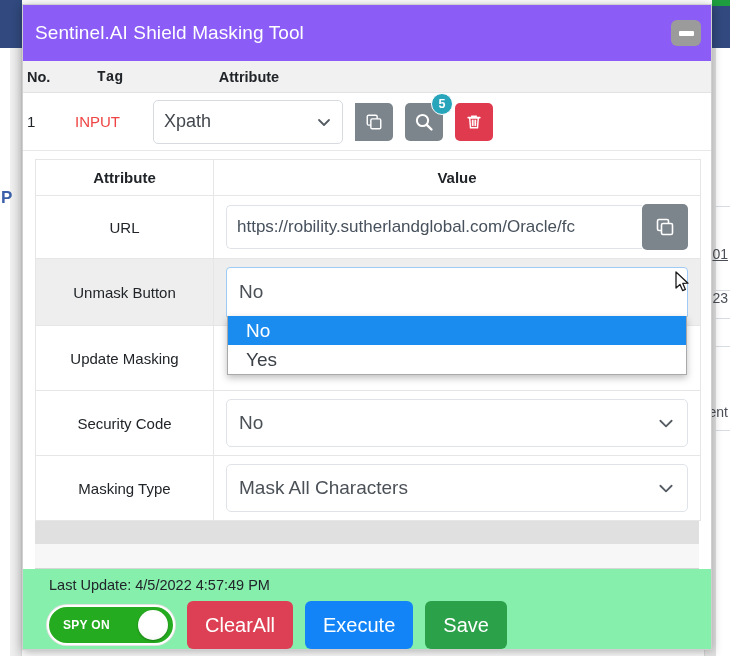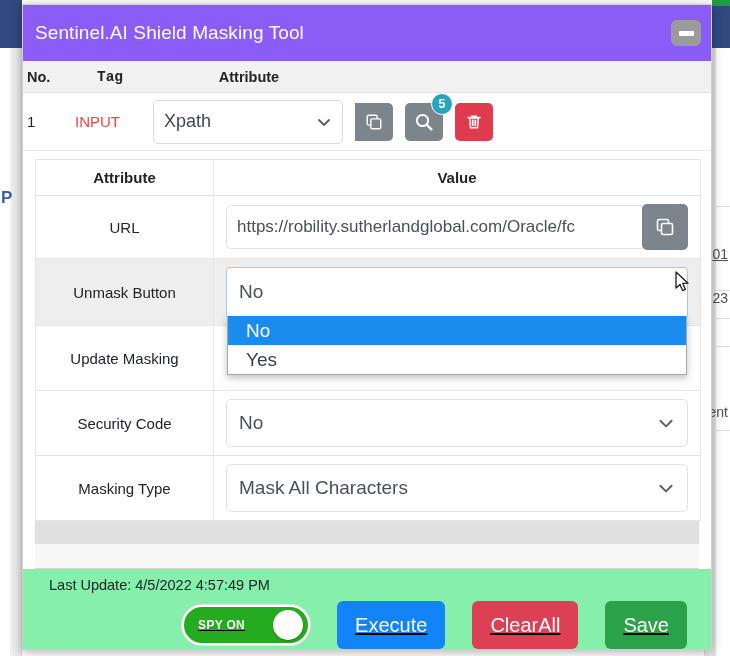--- a/index.html
+++ b/index.html
@@ -150,21 +150,21 @@
   .dd-item.sel { background: #1a8cf0; color: #ffffff; }
 
   .cursor-arrow { position: absolute; z-index: 60; pointer-events: none; }
 
   .prop-footer-strip { height: 40px; background: #e0e0e0; margin: 0 12px; }
   .prop-blank { height: 44px; background: #f7f7f7; margin: 0 12px; border-bottom: 1px solid #d6d6d6; }
 
   
   .footer { flex: 1; display: flex; flex-direction: column; padding: 0 24px; background: #86efac; }
   .last-update { font-size: 14.5px; color: #212529; padding: 8px 0 0 2px; }
-  .actions { display: flex; align-items: center; justify-content: flex-end; gap: 27px; padding-top: 8px; text-decoration: underline; }
+  .actions { display: flex; align-items: center; gap: 12px; padding-top: 8px; }
 
   .toggle {
     width: 128px; height: 40px; border-radius: 20px; background: #25ab1f;
     display: flex; align-items: center; justify-content: space-between;
     padding: 0 5px 0 14px; cursor: pointer; border: 2px solid #ffffff;
     box-shadow: 0 0 0 1px #e2e2e2;
   }
   .toggle-label { color: #ffffff; font-size: 12px; font-weight: 700; letter-spacing: .3px; }
   .knob { width: 30px; height: 30px; border-radius: 50%;
           background: radial-gradient(circle at 50% 45%, #ffffff 55%, #ededed 100%);
@@ -359,20 +359,20 @@
     <div class="prop-footer-strip"></div>
     <div class="prop-blank"></div>
 
     <div class="footer">
       <div class="last-update">Last Update: 4/5/2022 4:57:49 PM</div>
       <div class="actions">
         <div class="toggle">
           <span class="toggle-label">SPY ON</span>
           <span class="knob"></span>
         </div>
+        <button class="btn btn-clear">ClearAll</button>
         <button class="btn btn-execute">Execute</button>
-        <button class="btn btn-clear">ClearAll</button>
         <button class="btn btn-save">Save</button>
       </div>
     </div>
 
   </div>
 </div>
 
 </body></html>

